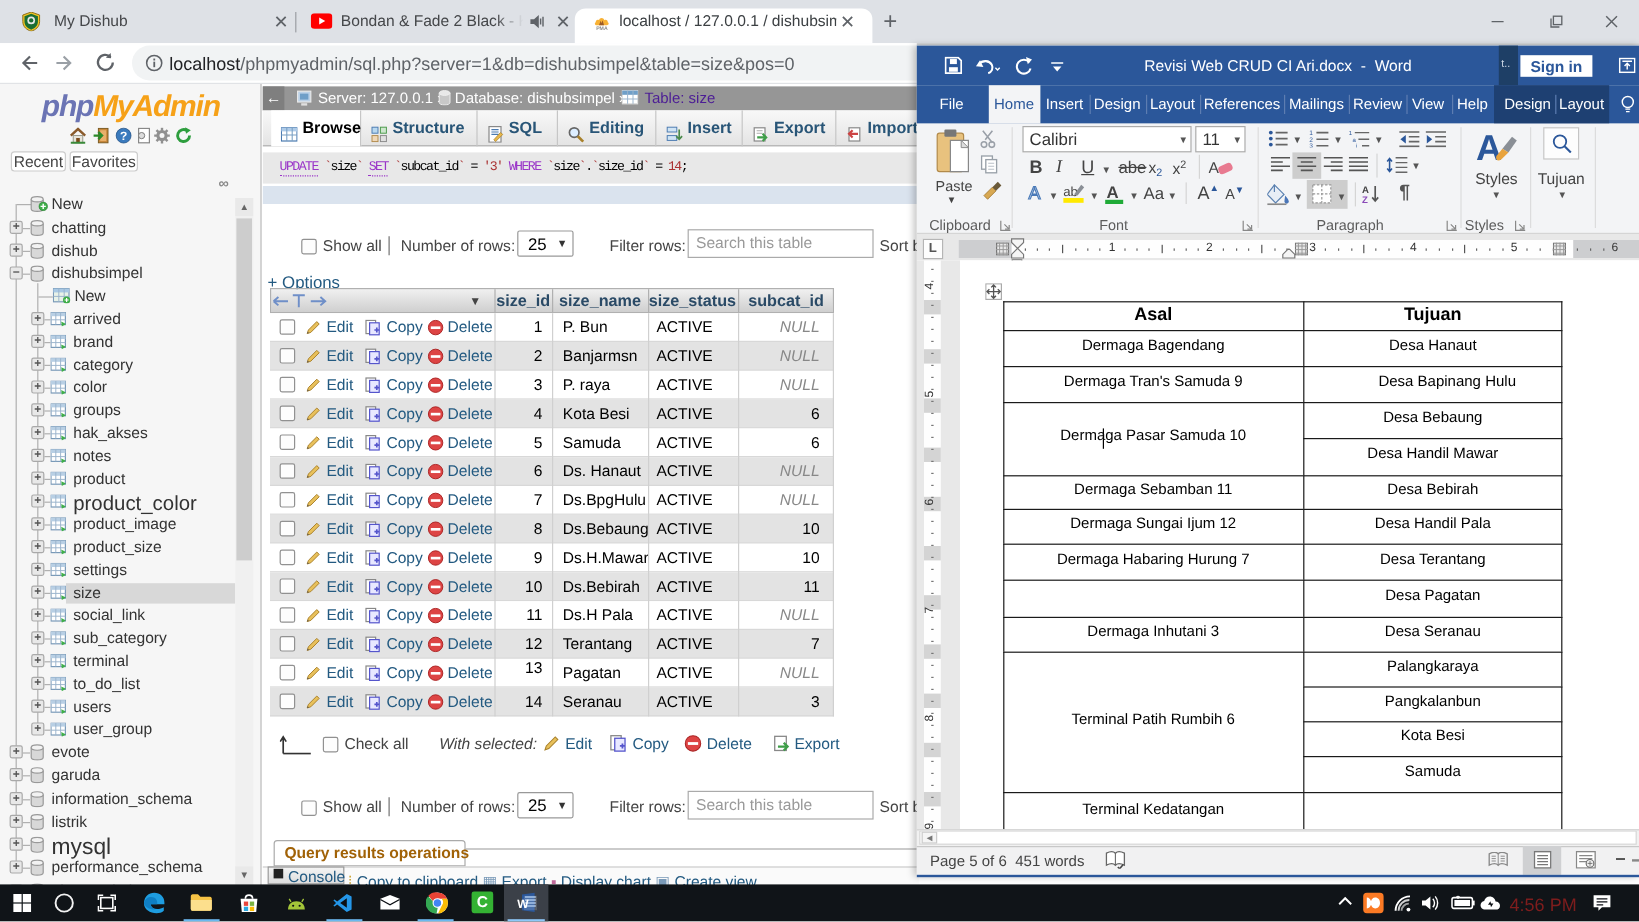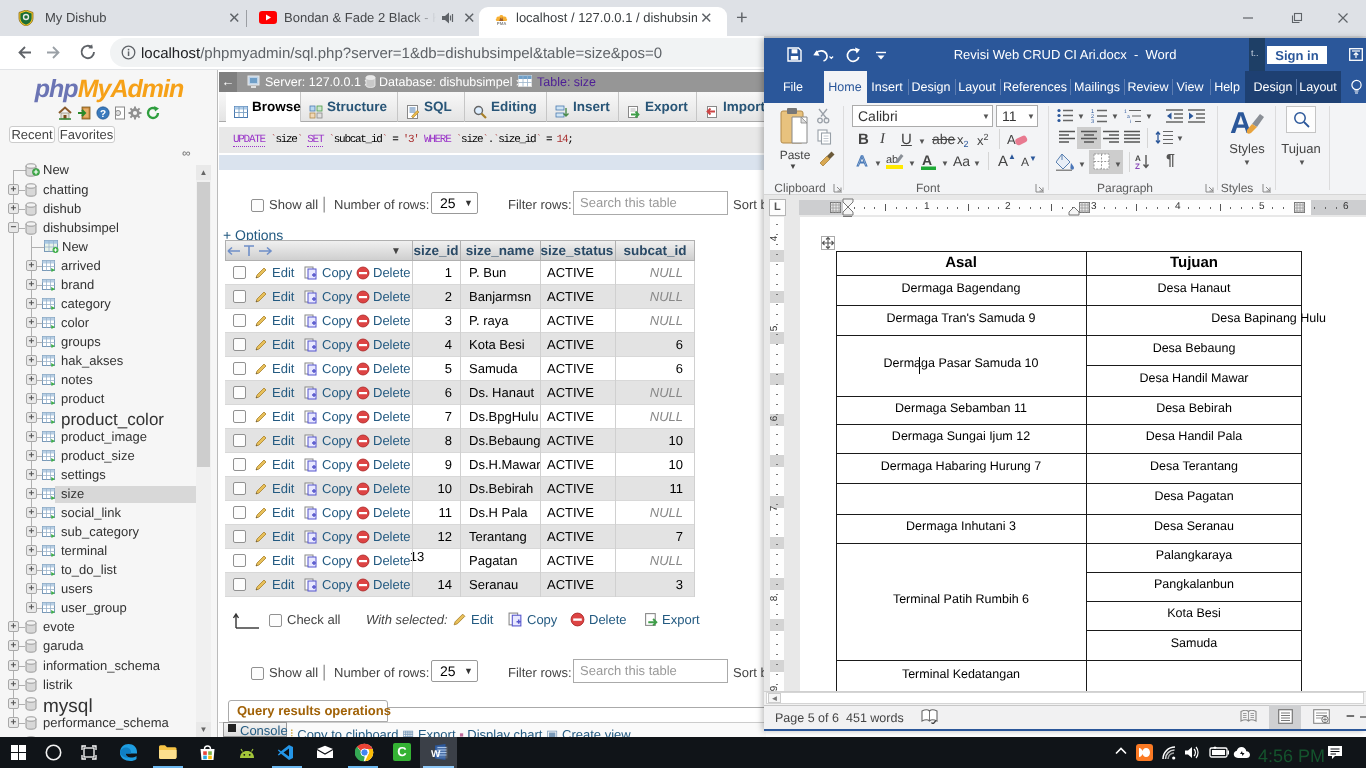--- a/index.html
+++ b/index.html
@@ -813,21 +813,21 @@
       <rect x="1" y="1" width="8" height="11" fill="#fff" stroke="#888" stroke-width="1"></rect>
       <rect x="4" y="3" width="8" height="10" fill="#e8e8ff" stroke="#55c" stroke-width="1"></rect>
       <path d="M10 11 L10 7 M8 9 L12 9" stroke="#55c" stroke-width="1.4"></path>
     </svg>
     <span style="position:absolute;left:97px;top:4px;color:#235a81;">Copy</span>
     <svg style="position:absolute;left:131px;top:5px" width="14" height="14" viewBox="0 0 14 14">
       <circle cx="7" cy="7" r="6" fill="#d44" stroke="#a22" stroke-width="0.8"></circle>
       <rect x="3" y="6" width="8" height="2.2" fill="#fff"></rect>
     </svg>
     <span style="position:absolute;left:148px;top:4px;color:#235a81;">Delete</span>
-    <span style="position:absolute;left:157px;top:0;width:70px;text-align:center;color:#000;">13</span>
+    <span style="position:absolute;left:157px;top:0;width:70px;text-align:right;color:#000;">13</span>
     <span style="position:absolute;left:244px;top:4px;color:#000;">Pagatan</span>
     <span style="position:absolute;left:322px;top:4px;color:#000;">ACTIVE</span>
     <span style="position:absolute;left:388px;top:4px;width:70px;text-align:right;color:#888;font-style:italic;">NULL</span>
   </div>
 <div class="abs drow" style="left:225px;top:573px;width:470px;background:#e3e3e3;border-bottom:1px solid #d8d8d8;">
     <div class="chk" style="left:8px;top:5px;position:absolute;"></div>
     <svg style="position:absolute;left:29px;top:5px" width="14" height="14" viewBox="0 0 14 14">
       <path d="M2 12 L3 9 L10 2 L12 4 L5 11 Z" fill="#e8c05a" stroke="#a8802a" stroke-width="0.8"></path>
       <path d="M2 12 L3.5 11.6 L2.4 10.5 Z" fill="#555"></path>
     </svg>
@@ -1318,21 +1318,21 @@
     <div class="abs" style="left:836px;top:519px;width:250px;text-align:center;font-size:12.5px;color:#000;">Dermaga Inhutani 3</div>
     <div class="abs" style="left:836px;top:543px;width:250px;height:117px;border-left:1px solid #1a1a1a;border-top:1px solid #1a1a1a;"></div>
     <div class="abs" style="left:836px;top:592px;width:250px;text-align:center;font-size:12.5px;color:#000;">Terminal Patih Rumbih 6</div>
     <div class="abs" style="left:836px;top:660px;width:250px;height:32px;border-left:1px solid #1a1a1a;border-top:1px solid #1a1a1a;"></div>
     <div class="abs" style="left:836px;top:667px;width:250px;text-align:center;font-size:12.5px;color:#000;">Terminal Kedatangan</div>
     <div class="abs" style="left:1086px;top:251px;width:216px;height:24px;border-left:1px solid #1a1a1a;border-top:1px solid #1a1a1a;border-right:1px solid #1a1a1a;"></div>
     <div class="abs" style="left:1086px;top:254px;width:216px;text-align:center;font-size:15px;color:#000;"><b>Tujuan</b></div>
     <div class="abs" style="left:1086px;top:275px;width:216px;height:30px;border-left:1px solid #1a1a1a;border-top:1px solid #1a1a1a;border-right:1px solid #1a1a1a;"></div>
     <div class="abs" style="left:1086px;top:281px;width:216px;text-align:center;font-size:12.5px;color:#000;">Desa Hanaut</div>
     <div class="abs" style="left:1086px;top:305px;width:216px;height:30px;border-left:1px solid #1a1a1a;border-top:1px solid #1a1a1a;border-right:1px solid #1a1a1a;"></div>
-    <div class="abs" style="left:1086px;top:311px;width:240px;text-align:right;font-size:12.5px;color:#000;">Desa Bapinang Hulu</div>
+    <div class="abs" style="left:1086px;top:311px;width:240px;text-align:center;font-size:12.5px;color:#000;">Desa Bapinang Hulu</div>
     <div class="abs" style="left:1086px;top:335px;width:216px;height:30px;border-left:1px solid #1a1a1a;border-top:1px solid #1a1a1a;border-right:1px solid #1a1a1a;"></div>
     <div class="abs" style="left:1086px;top:341px;width:216px;text-align:center;font-size:12.5px;color:#000;">Desa Bebaung</div>
     <div class="abs" style="left:1086px;top:365px;width:216px;height:31px;border-left:1px solid #1a1a1a;border-top:1px solid #1a1a1a;border-right:1px solid #1a1a1a;"></div>
     <div class="abs" style="left:1086px;top:371px;width:216px;text-align:center;font-size:12.5px;color:#000;">Desa Handil Mawar</div>
     <div class="abs" style="left:1086px;top:396px;width:216px;height:28px;border-left:1px solid #1a1a1a;border-top:1px solid #1a1a1a;border-right:1px solid #1a1a1a;"></div>
     <div class="abs" style="left:1086px;top:401px;width:216px;text-align:center;font-size:12.5px;color:#000;">Desa Bebirah</div>
     <div class="abs" style="left:1086px;top:424px;width:216px;height:29px;border-left:1px solid #1a1a1a;border-top:1px solid #1a1a1a;border-right:1px solid #1a1a1a;"></div>
     <div class="abs" style="left:1086px;top:429px;width:216px;text-align:center;font-size:12.5px;color:#000;">Desa Handil Pala</div>
     <div class="abs" style="left:1086px;top:453px;width:216px;height:30px;border-left:1px solid #1a1a1a;border-top:1px solid #1a1a1a;border-right:1px solid #1a1a1a;"></div>
     <div class="abs" style="left:1086px;top:459px;width:216px;text-align:center;font-size:12.5px;color:#000;">Desa Terantang</div>
@@ -1470,18 +1470,18 @@
 <svg class="abs" style="left:1207px;top:746px" width="22" height="13" viewBox="0 0 22 13">
       <rect x="3" y="2" width="17" height="9" rx="1.5" fill="none" stroke="#fff" stroke-width="1.3"></rect>
       <rect x="20.5" y="4.5" width="1.5" height="4" fill="#fff"></rect>
       <rect x="5" y="4" width="13" height="5" fill="#fff"></rect>
       <path d="M8 0.5 L8 3 M6.5 1.5 L9.5 1.5" stroke="#fff" stroke-width="1.2"></path>
     </svg>
 <svg class="abs" style="left:1233px;top:746px" width="19" height="13" viewBox="0 0 19 13">
       <path d="M5 12 C2 12 0.8 10 0.8 8.3 C0.8 6.5 2 5 3.8 4.8 C4.3 2.5 6.2 1 8.5 1 C11 1 13 2.8 13.3 5.2 C15.5 5.2 17 6.8 17 8.7 C17 10.7 15.5 12 13.5 12 Z" fill="#fff"></path>
       <path d="M7 8 L9 5 L9.5 7 L11.5 7 L9.5 10 L9 8 Z" fill="#0c0f14"></path>
     </svg>
-<div class="abs" style="left:1258px;top:746px;font-size:18px;color:#14532d;">4:56 PM</div>
+<div class="abs" style="left:1258px;top:746px;font-size:15px;color:#7f1d1d;">4:56 PM</div>
 <svg class="abs" style="left:1327px;top:745px" width="16" height="15" viewBox="0 0 16 15">
       <path d="M1 1 L15 1 L15 11 L8 11 L5 14 L5 11 L1 11 Z" fill="#fff"></path>
       <path d="M3.5 4 L12.5 4 M3.5 6.5 L12.5 6.5 M3.5 9 L9 9" stroke="#0c0f14" stroke-width="1.1"></path>
     </svg>
 </div>
 
 </body></html>

